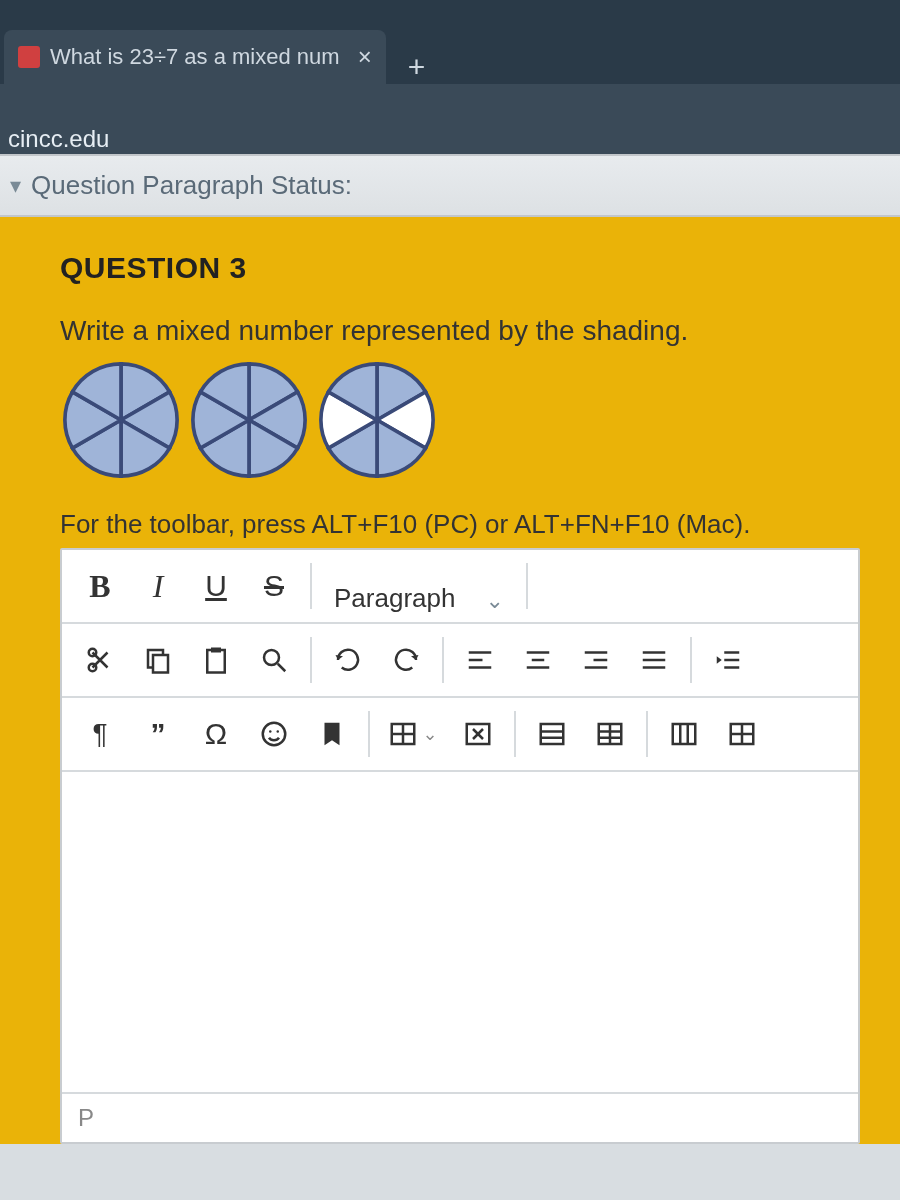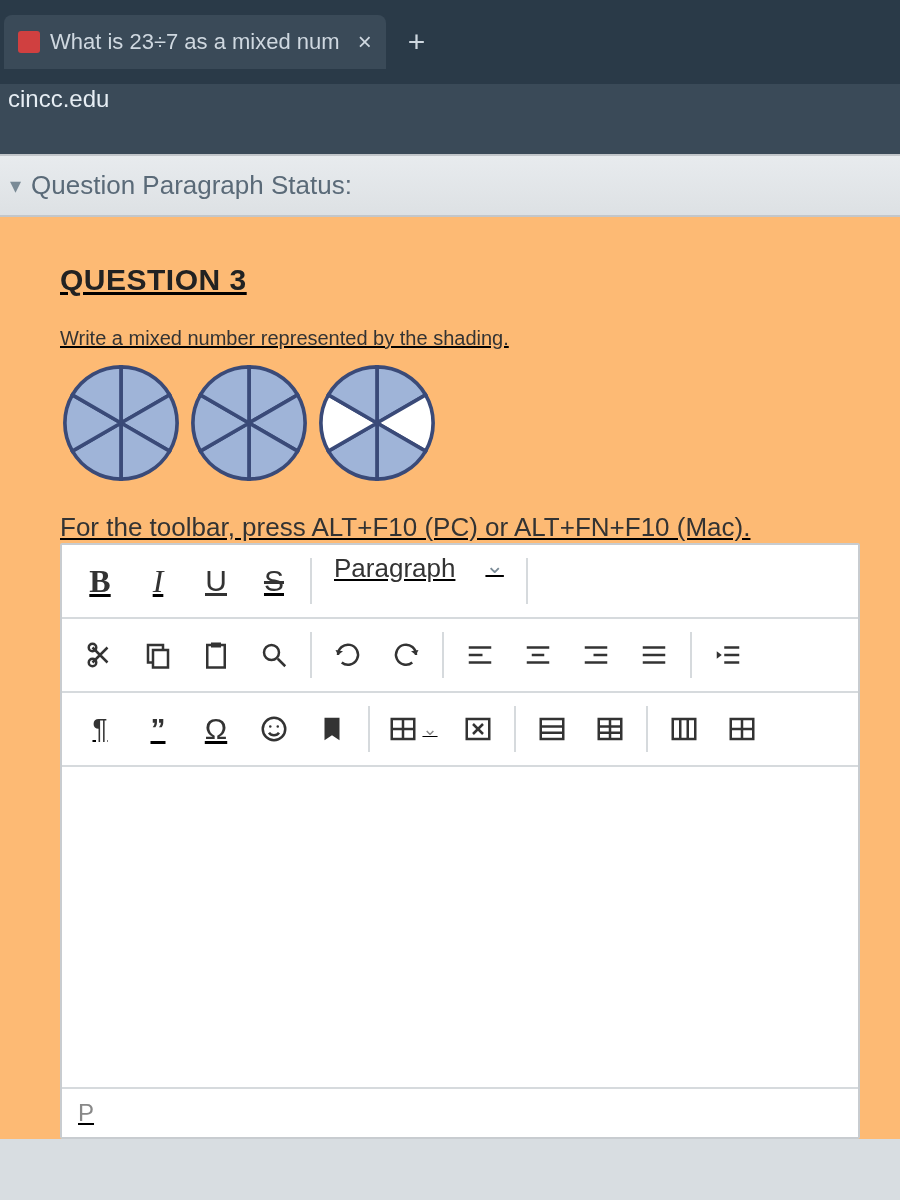--- a/index.html
+++ b/index.html
@@ -8,22 +8,22 @@
     font-family: Arial, Helvetica, sans-serif;
     background: #d8dde1;
     width: 900px;
     height: 1200px;
     overflow: hidden;
   }
   .browser-top {
     background: #2a3a48;
     height: 84px;
     display: flex;
-    align-items: center;
-    padding: 6px 4px;
+    align-items: flex-end;
+    padding: 0 4px;
   }
   .tab {
     background: #3a4a58;
     height: 54px;
     display: flex;
     align-items: center;
     padding: 0 14px;
     border-radius: 8px 8px 0 0;
     color: #cfd8e0;
     font-size: 22px;
@@ -47,21 +47,21 @@
   .newtab {
     color: #cfd8e0;
     font-size: 30px;
     margin-left: 22px;
     cursor: pointer;
   }
   .addr-bar {
     background: #3a4a58;
     height: 70px;
     display: flex;
-    align-items: flex-start;
+    align-items: flex-end;
     padding: 1px 8px;
     color: #8fa0ad;
     font-size: 24px;
     overflow: hidden;
     white-space: nowrap;
   }
   .addr-host { color: #e6edf3; }
   .status-strip {
     background: linear-gradient(#e8ebee,#dde1e4);
     border-top: 2px solid #c2c6ca;
@@ -71,49 +71,49 @@
     color: #5a6a78;
     display: flex;
     align-items: center;
     gap: 10px;
   }
   .status-strip .chev {
     font-size: 22px;
     color: #7a8a96;
   }
   .content {
-    background: #fdba74;
-    padding: 36px 40px 0 60px;
-    text-decoration: underline;
+    background: #eab308;
+    padding: 24px 40px 0 60px;
   }
   .qtitle {
     font-weight: bold;
     font-size: 30px;
     color: #222;
     margin: 10px 0 30px 0;
     letter-spacing: 0.5px;
   }
   .prompt {
-    font-size: 20px;
+    font-size: 28px;
     color: #333;
     margin-bottom: 12px;
   }
   .circles {
     display: flex;
     gap: 6px;
     margin: 10px 0 28px 0;
   }
   .circle {
     width: 122px; height: 122px;
     position: relative;
   }
   .circle svg { width: 100%; height: 100%; }
   .hint {
     font-size: 26px;
     color: #333;
+    margin-bottom: 8px;
   }
   .editor {
     border: 2px solid #c8ccd0;
     background: #fff;
     border-radius: 2px;
   }
   .tb-row {
     display: flex;
     align-items: center;
     border-bottom: 2px solid #d6dadd;
@@ -134,21 +134,21 @@
   }
   .tb-btn svg { width: 30px; height: 30px; }
   .tb-sep {
     width: 2px;
     height: 46px;
     background: #d6dadd;
     margin: 0 6px;
   }
   .dropdown {
     display: flex;
-    align-items: flex-start;
+    align-items: flex-end;
     height: 56px;
     padding: 0 14px;
     font-size: 26px;
     color: #333;
     gap: 30px;
     cursor: pointer;
     min-width: 180px;
   }
   .dropdown .chev { font-size: 22px; color: #7a8a96; }
   .editor-body {

